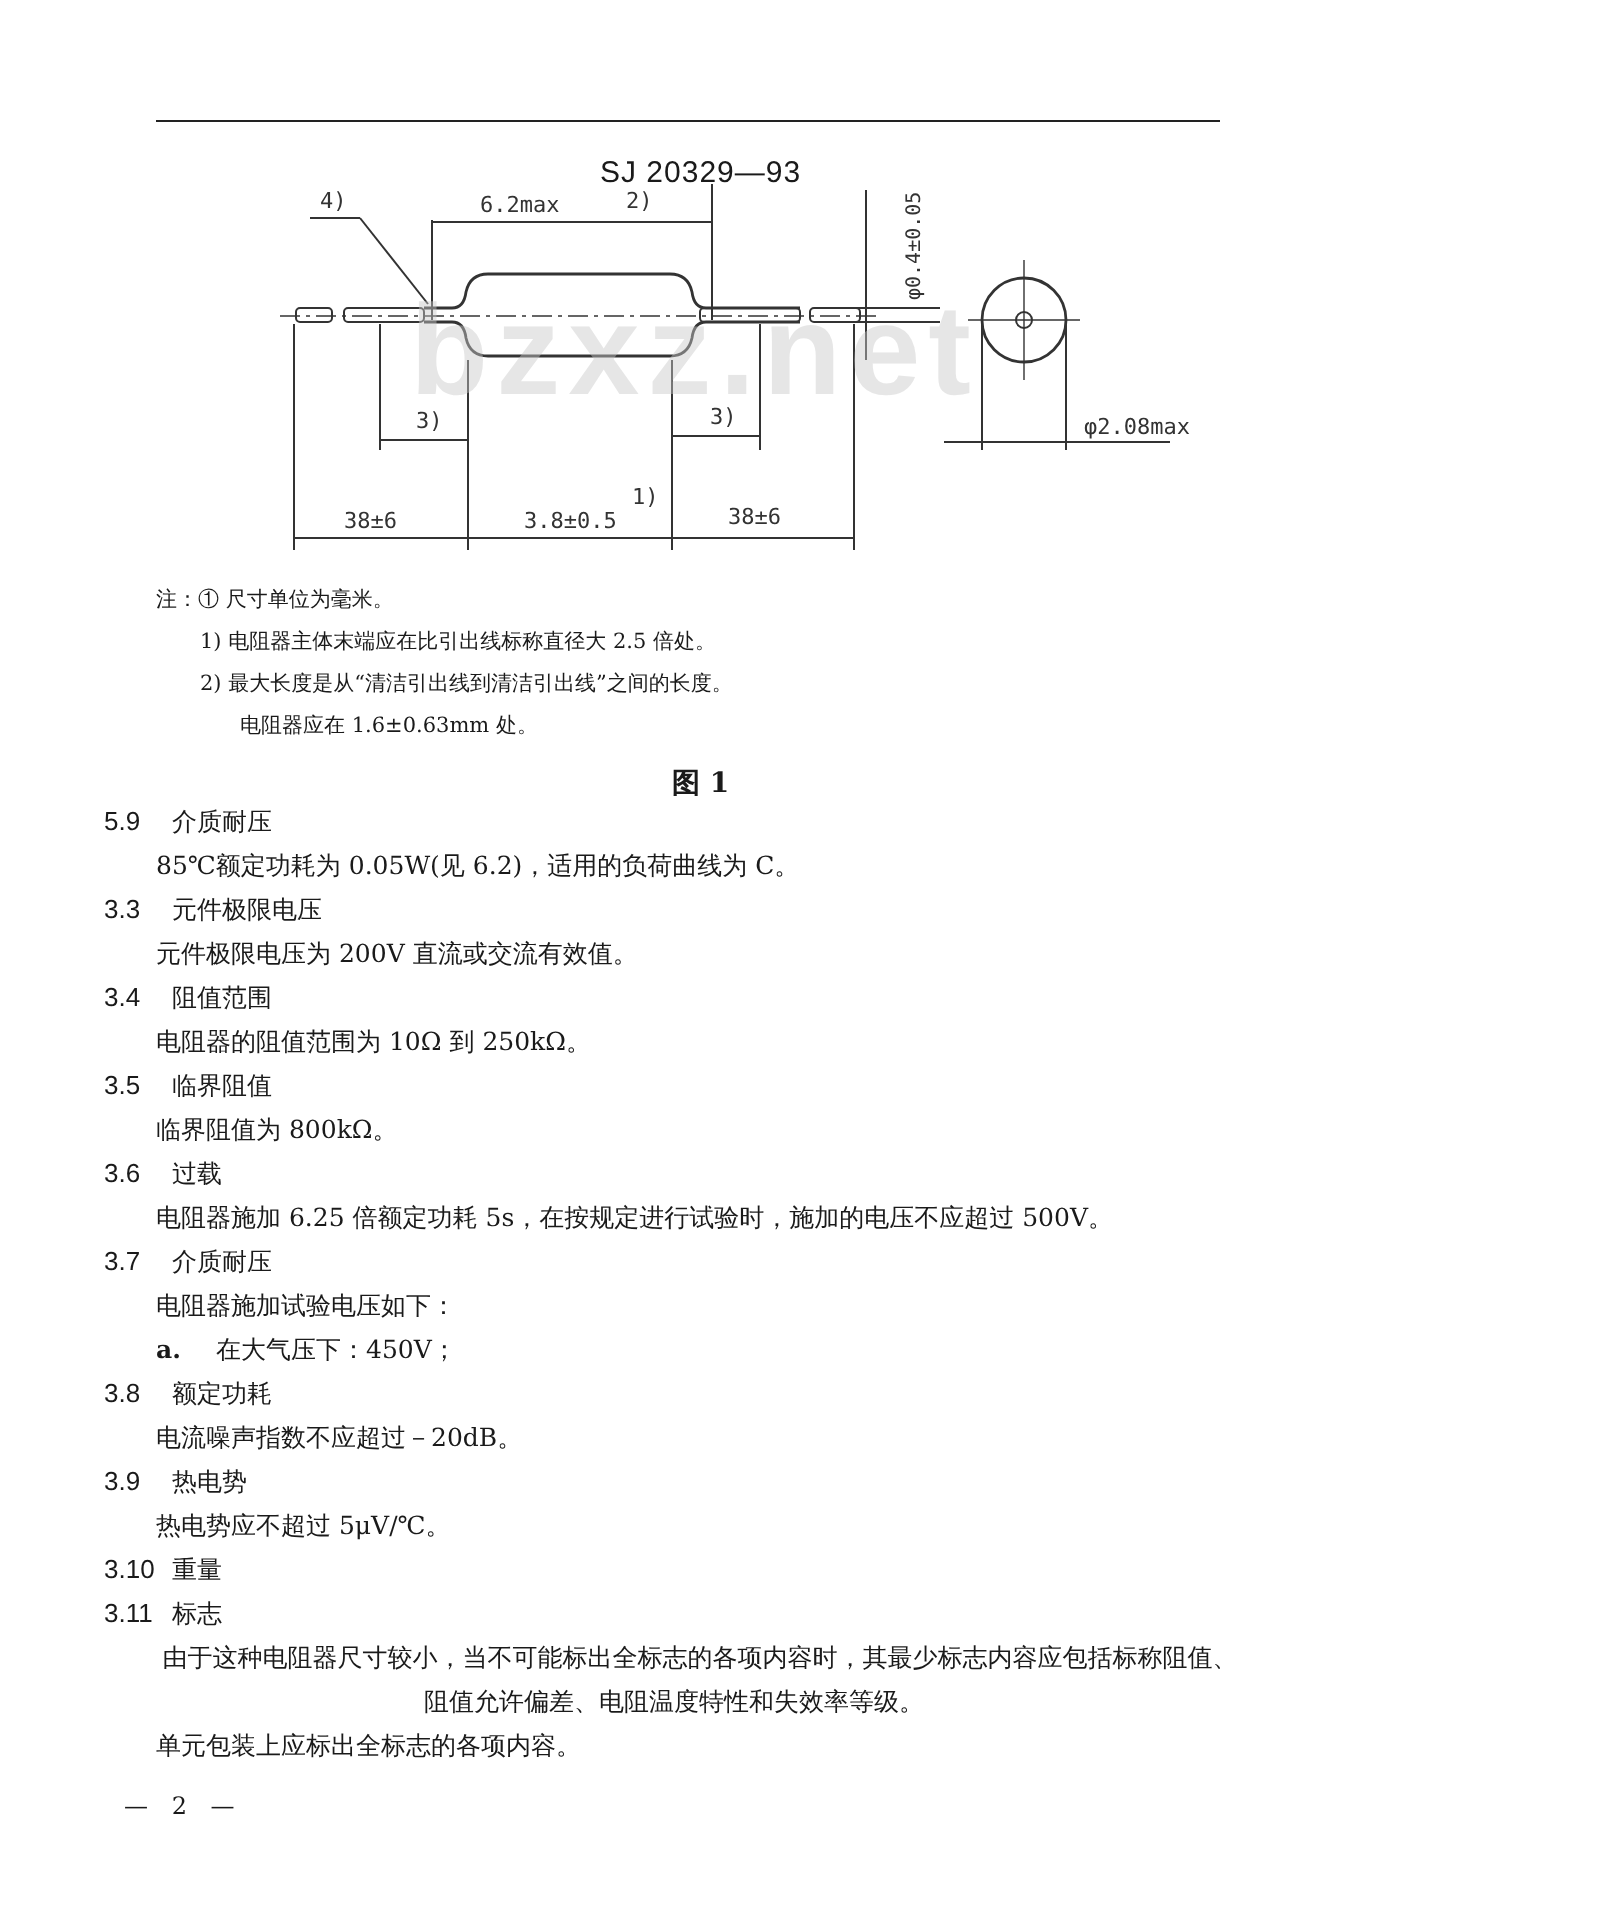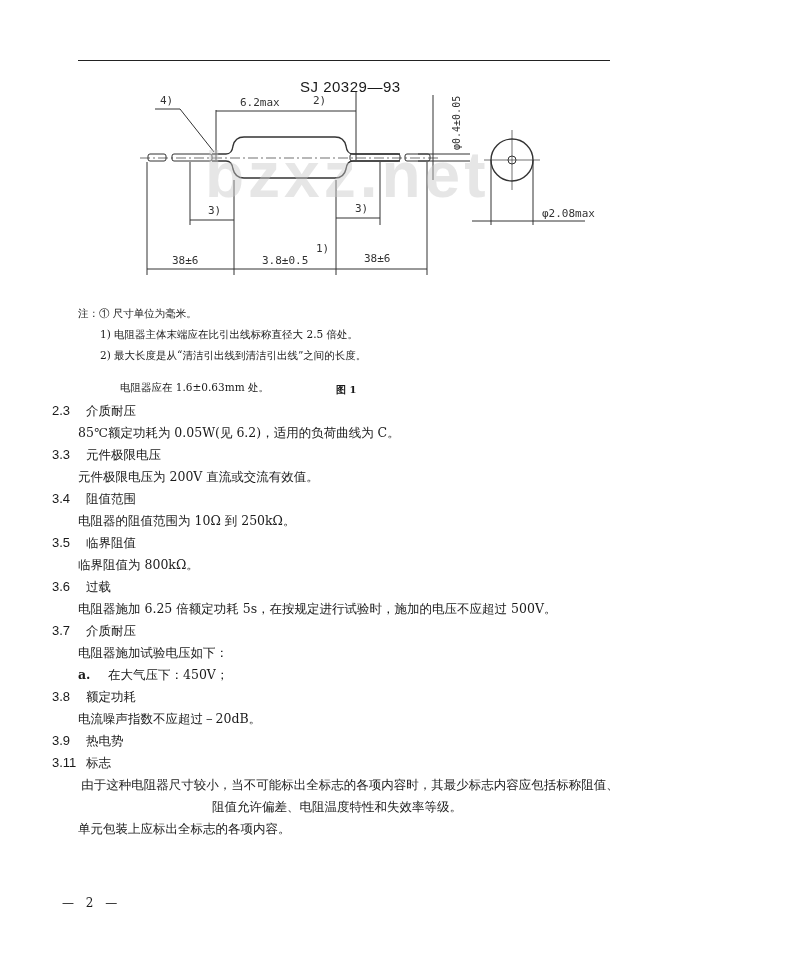--- a/index.html
+++ b/index.html
@@ -5,25 +5,25 @@
   html, body { margin: 0; padding: 0; background: #ffffff; }
   body { width: 800px; height: 965px; position: relative; overflow: hidden;
          font-family: "DejaVu Serif", "Liberation Serif", serif; color: #1a1a1a; }
   .header { position: absolute; left: 300px; top: 38px; font-family: "Liberation Sans", sans-serif;
             font-size: 15px; font-weight: normal; letter-spacing: 0.5px; margin-top: 40px; }
   .rule { position: absolute; left: 78px; top: 60px; width: 532px; height: 0; border-top: 1.5px solid #222; }
   .figure { position: absolute; left: 0; top: 0; width: 800px; height: 290px; }
   .figure svg text { font-family: "DejaVu Sans Mono", "Liberation Mono", monospace; fill: #333; }
   .watermark { position: absolute; left: 205px; top: 138px; font-family: "Liberation Sans", sans-serif;
                font-weight: bold; font-size: 64px; color: rgba(200,200,200,0.45); letter-spacing: 4px; }
-  .notes { position: absolute; left: 78px; top: 303px; font-size: 10.5px; line-height: 21px; }
+  .notes { position: absolute; left: 78px; top: 290px; font-size: 10.5px; line-height: 21px; }
   .notes .note-line { white-space: nowrap; }
   .notes .indent { padding-left: 22px; }
-  .notes .indent2 { padding-left: 42px; margin-top: 11px; }
-  .fig-caption { position: absolute; left: 336px; top: 383px; font-size: 10px; font-weight: bold; text-align: right; }
+  .notes .indent2 { padding-left: 42px; }
+  .fig-caption { position: absolute; left: 336px; top: 383px; font-size: 14px; font-weight: bold; text-align: right; }
   .sections { position: absolute; left: 52px; top: 400px; width: 570px; font-size: 12.5px; }
   .sec-head { height: 22px; line-height: 22px; white-space: nowrap; }
   .sec-num { display: inline-block; width: 34px; font-family: "Liberation Sans", sans-serif; font-size: 13px; }
   .sec-body { padding-left: 26px; height: 22px; line-height: 22px; white-space: nowrap; }
   .sec-body.wrap { white-space: normal; height: auto; }
   .list-item { padding-left: 26px; height: 22px; line-height: 22px; white-space: nowrap; }
   .list-item .lbl { display: inline-block; width: 30px; font-weight: bold; }
   .page-num { position: absolute; left: 62px; top: 896px; font-size: 12px; letter-spacing: 4px; }
 </style>
 </head>
@@ -93,21 +93,21 @@
 
 <div class="notes">
   <div class="note-line">注：① 尺寸单位为毫米。</div>
   <div class="note-line indent">1) 电阻器主体末端应在比引出线标称直径大 2.5 倍处。</div>
   <div class="note-line indent">2) 最大长度是从“清洁引出线到清洁引出线”之间的长度。</div>
   <div class="note-line indent2">电阻器应在 1.6±0.63mm 处。</div>
 </div>
 <div class="fig-caption">图 1</div>
 
 <div class="sections">
-  <div class="sec-head"><span class="sec-num">2.3</span><span>介质耐压</span></div>
+  <div class="sec-head"><span class="sec-num">5.9</span><span>介质耐压</span></div>
   <div class="sec-body">85℃额定功耗为 0.05W(见 6.2)，适用的负荷曲线为 C。</div>
 
   <div class="sec-head"><span class="sec-num">3.3</span><span>元件极限电压</span></div>
   <div class="sec-body">元件极限电压为 200V 直流或交流有效值。</div>
 
   <div class="sec-head"><span class="sec-num">3.4</span><span>阻值范围</span></div>
   <div class="sec-body">电阻器的阻值范围为 10Ω 到 250kΩ。</div>
 
   <div class="sec-head"><span class="sec-num">3.5</span><span>临界阻值</span></div>
   <div class="sec-body">临界阻值为 800kΩ。</div>
@@ -116,20 +116,22 @@
   <div class="sec-body">电阻器施加 6.25 倍额定功耗 5s，在按规定进行试验时，施加的电压不应超过 500V。</div>
 
   <div class="sec-head"><span class="sec-num">3.7</span><span>介质耐压</span></div>
   <div class="sec-body">电阻器施加试验电压如下：</div>
   <div class="list-item"><span class="lbl">a.</span><span>在大气压下：450V；</span></div>
 
   <div class="sec-head"><span class="sec-num">3.8</span><span>额定功耗</span></div>
   <div class="sec-body">电流噪声指数不应超过－20dB。</div>
 
   <div class="sec-head"><span class="sec-num">3.9</span><span>热电势</span></div>
+  <div class="sec-body">热电势应不超过 5μV/℃。</div>
 
+  <div class="sec-head"><span class="sec-num">3.10</span><span>重量</span></div>
 
   <div class="sec-head"><span class="sec-num">3.11</span><span>标志</span></div>
   <div class="sec-body wrap" style="text-indent:0; padding-left:0; line-height:22px;text-align:center;"><span style="padding-left:26px;">由于这种电阻器尺寸较小，当不可能标出全标志的各项内容时，其最少标志内容应包括标称阻值、阻值允许偏差、电阻温度特性和失效率等级。</span></div>
   <div class="sec-body">单元包装上应标出全标志的各项内容。</div>
 </div>
 
 <div class="page-num">— 2 —</div>
 
 </body></html>

